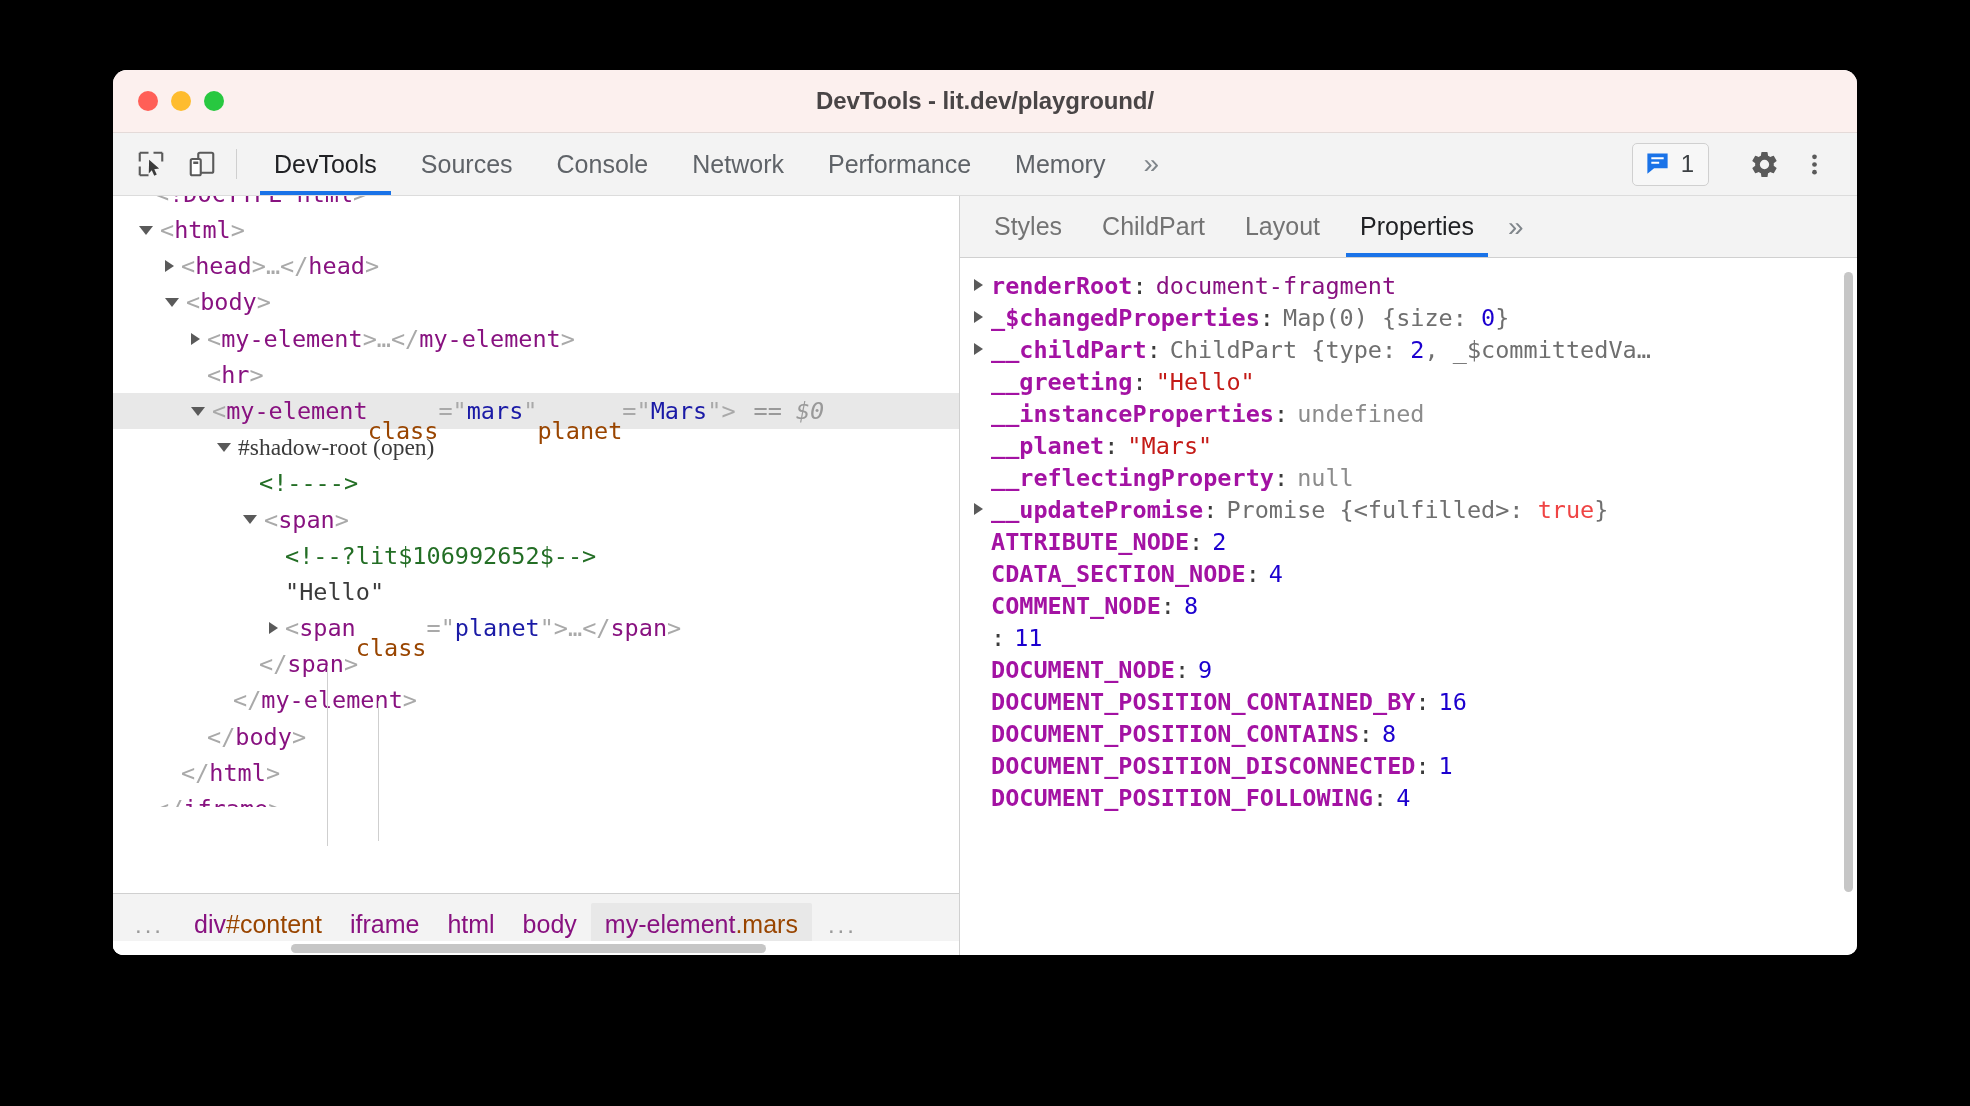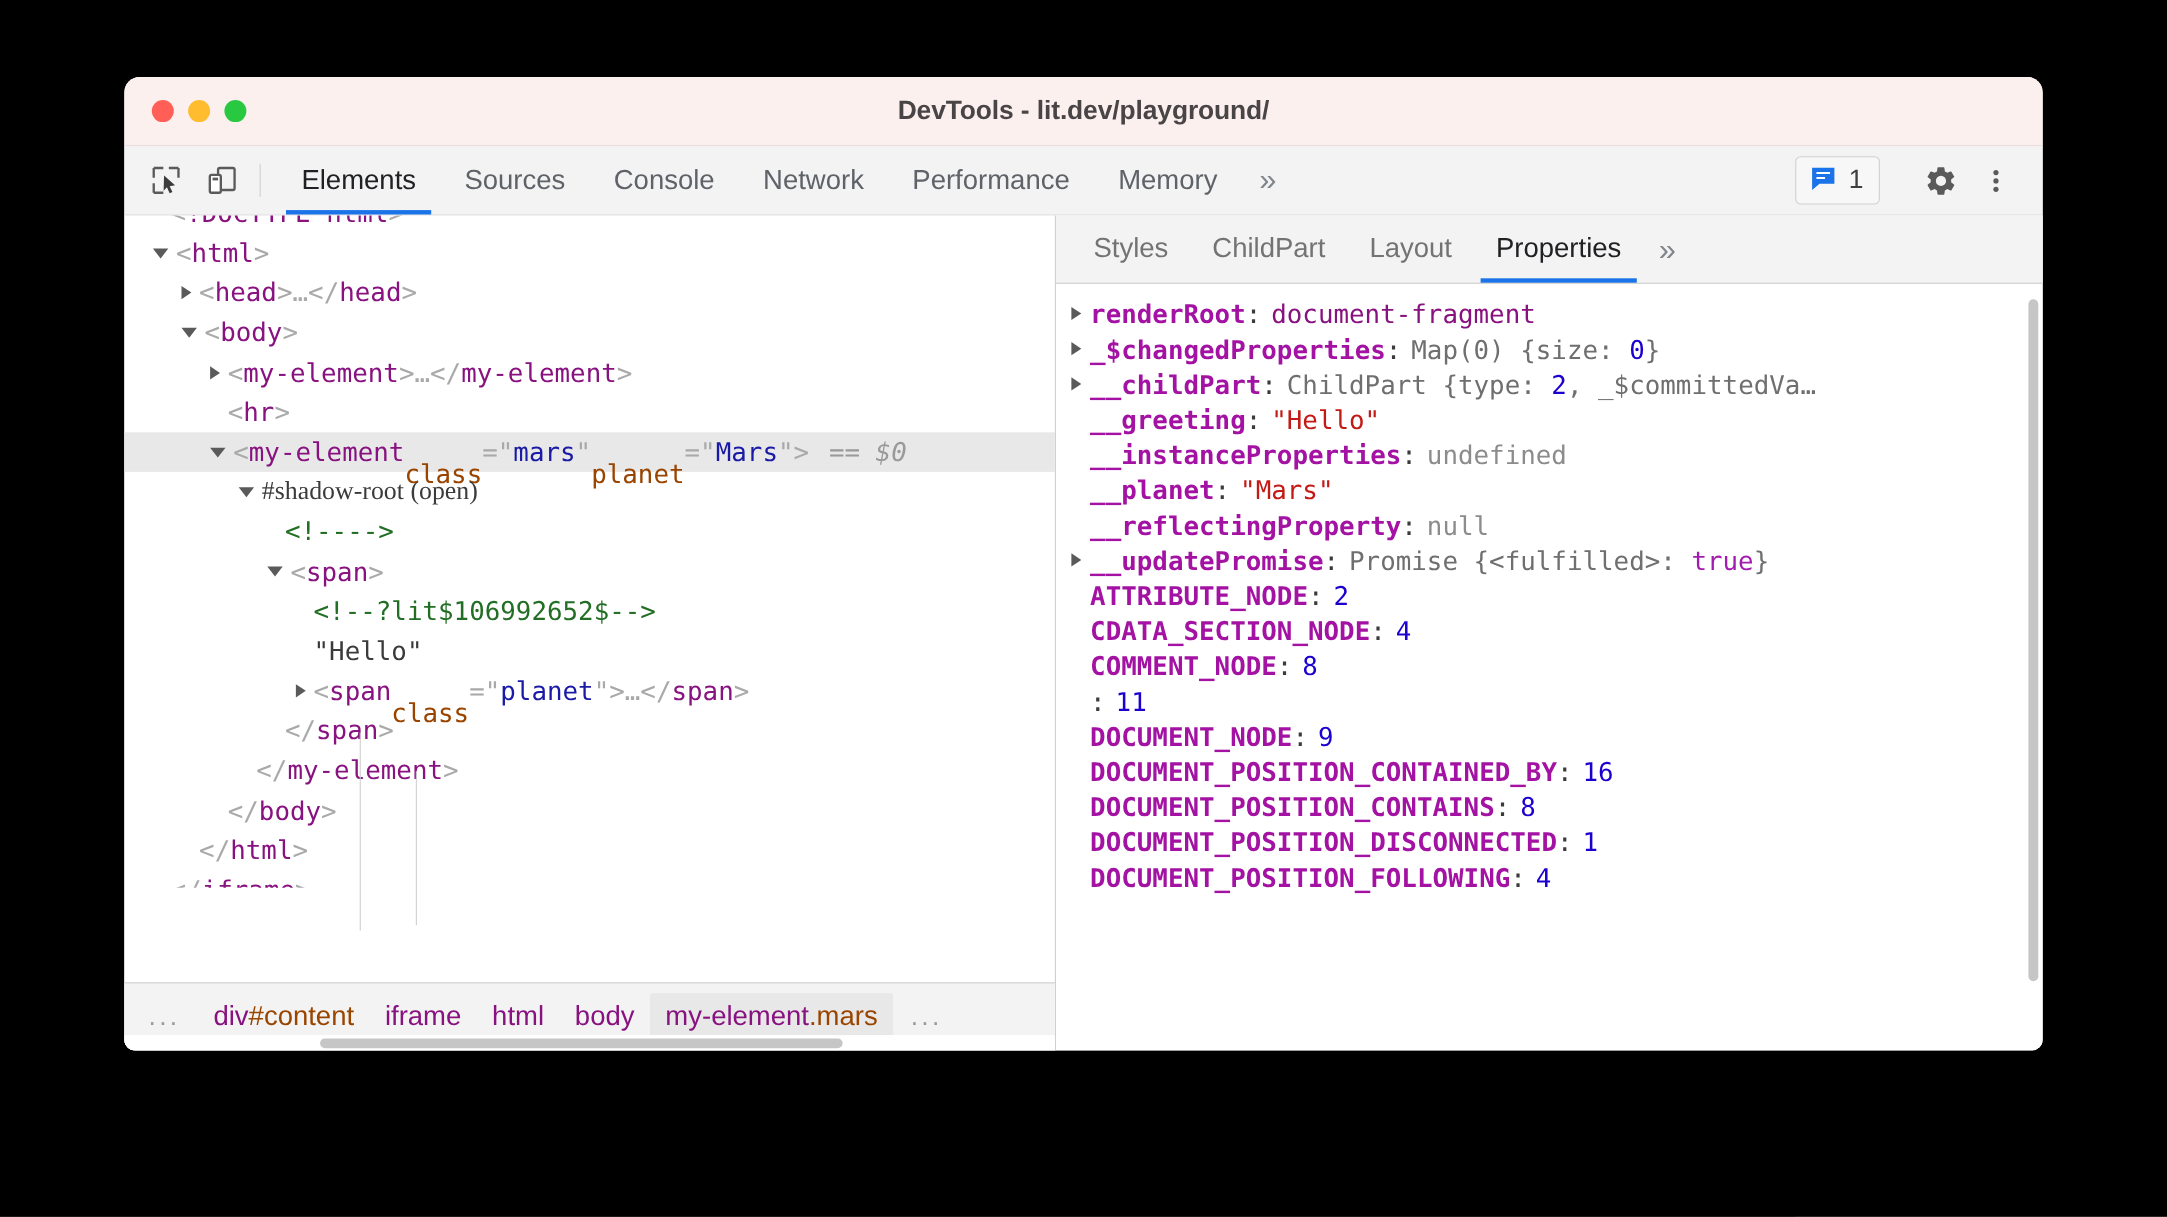--- a/index.html
+++ b/index.html
@@ -309,21 +309,21 @@
     flex: none;
     position: relative;
     top: -3px;
   }
   .ptwist.ghost { border: none; width: 9px; margin-right: 8px; }
   .pname { color: #a312a3; font-weight: bold; }
   .pcolon { color: #3b3b3b; }
   .pval { margin-left: 9px; }
   .v-string { color: #c41a16; }
   .v-num    { color: #1c00cf; }
-  .v-bool   { color: #a21caf; text-align: center; }
+  .v-bool   { color: #ef4444; text-align: center; }
   .v-obj    { color: #881280; }
   .v-grey   { color: #8c8c8c; }
   .v-plain  { color: #6f6f6f; }
 
   .v-scroll {
     position: absolute;
     right: 4px;
     top: 14px;
     width: 9px;
     height: 620px;
@@ -357,21 +357,21 @@
         <div class="tool-btn">
           <svg width="30" height="30" viewBox="0 0 24 24" aria-hidden="true">
             <rect x="9" y="3" width="12" height="16" rx="1.3" fill="none" stroke="#5a5a5a" stroke-width="1.7"></rect>
             <rect x="3" y="8" width="8" height="13" rx="1.3" fill="#fff" stroke="#5a5a5a" stroke-width="1.7"></rect>
             <rect x="5" y="10" width="4" height="2" fill="#5a5a5a"></rect>
           </svg>
         </div>
       </div>
       <div class="vdiv"></div>
       <div class="main-tabs">
-        <div class="mtab active">Elements</div>
+        <div class="mtab active">DevTools</div>
         <div class="mtab">Sources</div>
         <div class="mtab">Console</div>
         <div class="mtab">Network</div>
         <div class="mtab">Performance</div>
         <div class="mtab">Memory</div>
         <div class="mtab more">»</div>
       </div>
       <div class="toolbar-right">
         <div class="msg-badge">
           <span>

